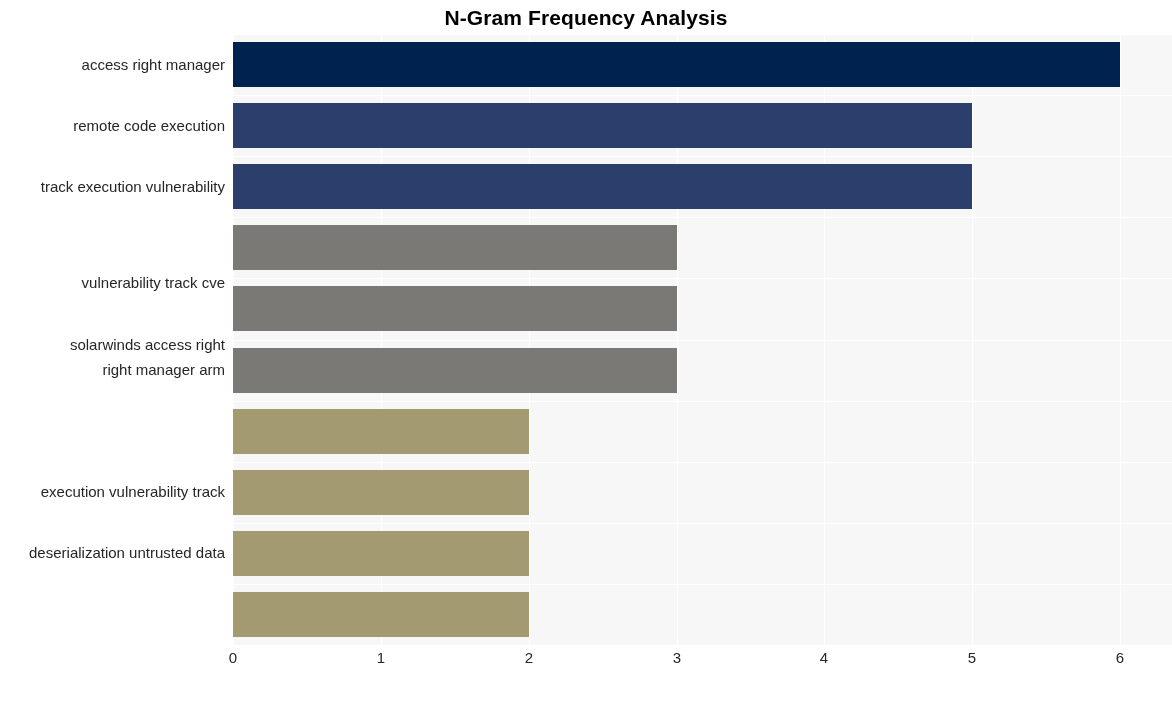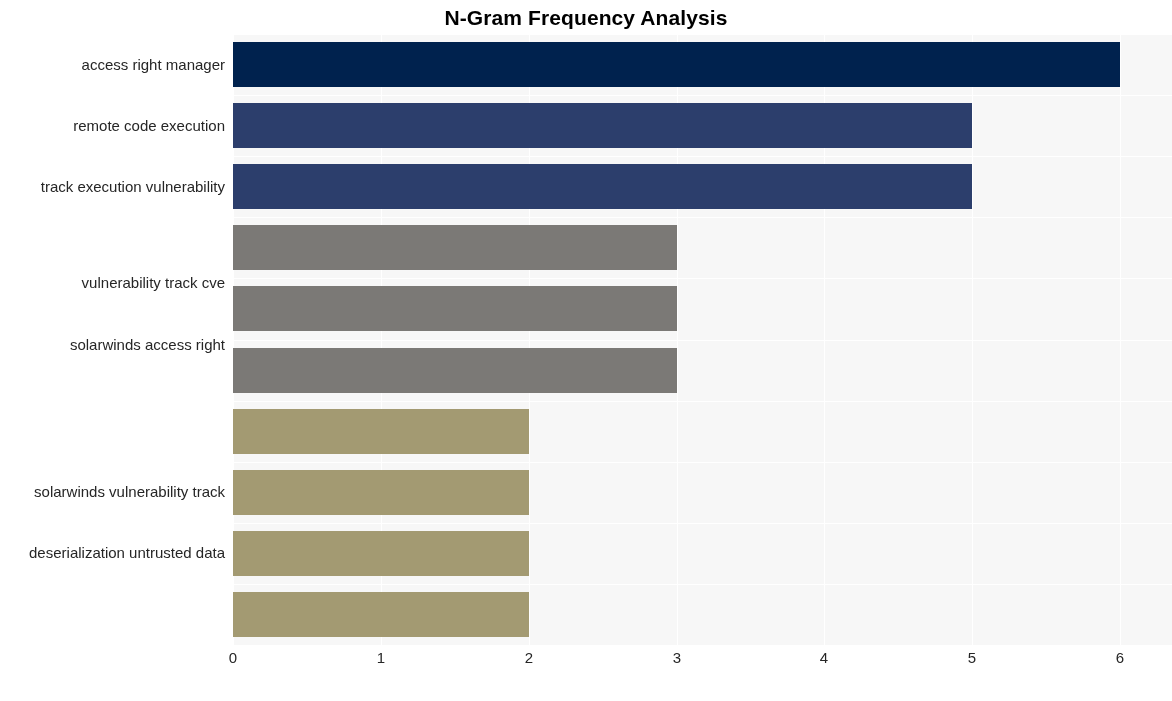--- a/index.html
+++ b/index.html
@@ -157,21 +157,22 @@
         <div class="bar" title="trend micro zero: 2" style="left: 0px; width: 296px; top: 558px; background: rgb(163, 154, 114);"></div>
       </div>
   </div>
 
   <div id="y-axis">
       <div class="ytick-label" style="top: 22px;">access right manager</div>
       <div class="ytick-label" style="top: 83px; padding-left: 48px;">remote code execution</div>
       <div class="ytick-label" style="top: 144px;">track execution vulnerability</div>
       <div class="ytick-label" style="top: 205px; margin-top: 35px;">vulnerability track cve</div>
       <div class="ytick-label" style="top: 266px; margin-top: 36px;">solarwinds access right</div>
-      <div class="ytick-label" style="top: 449px;">solarwinds vulnerability track</div>
+      <div class="ytick-label" style="top: 327px;">right manager arm</div>
+      <div class="ytick-label" style="top: 449px;">execution vulnerability track</div>
       <div class="ytick-label" style="top: 510px;">deserialization untrusted data</div>
     </div>
 
   <div id="x-axis">
       <div class="xtick-label" style="left: 233px;">0</div>
       <div class="xtick-label" style="left: 381px;">1</div>
       <div class="xtick-label" style="left: 529px;">2</div>
       <div class="xtick-label" style="left: 677px;">3</div>
       <div class="xtick-label" style="left: 824px;">4</div>
       <div class="xtick-label" style="left: 972px;">5</div>

